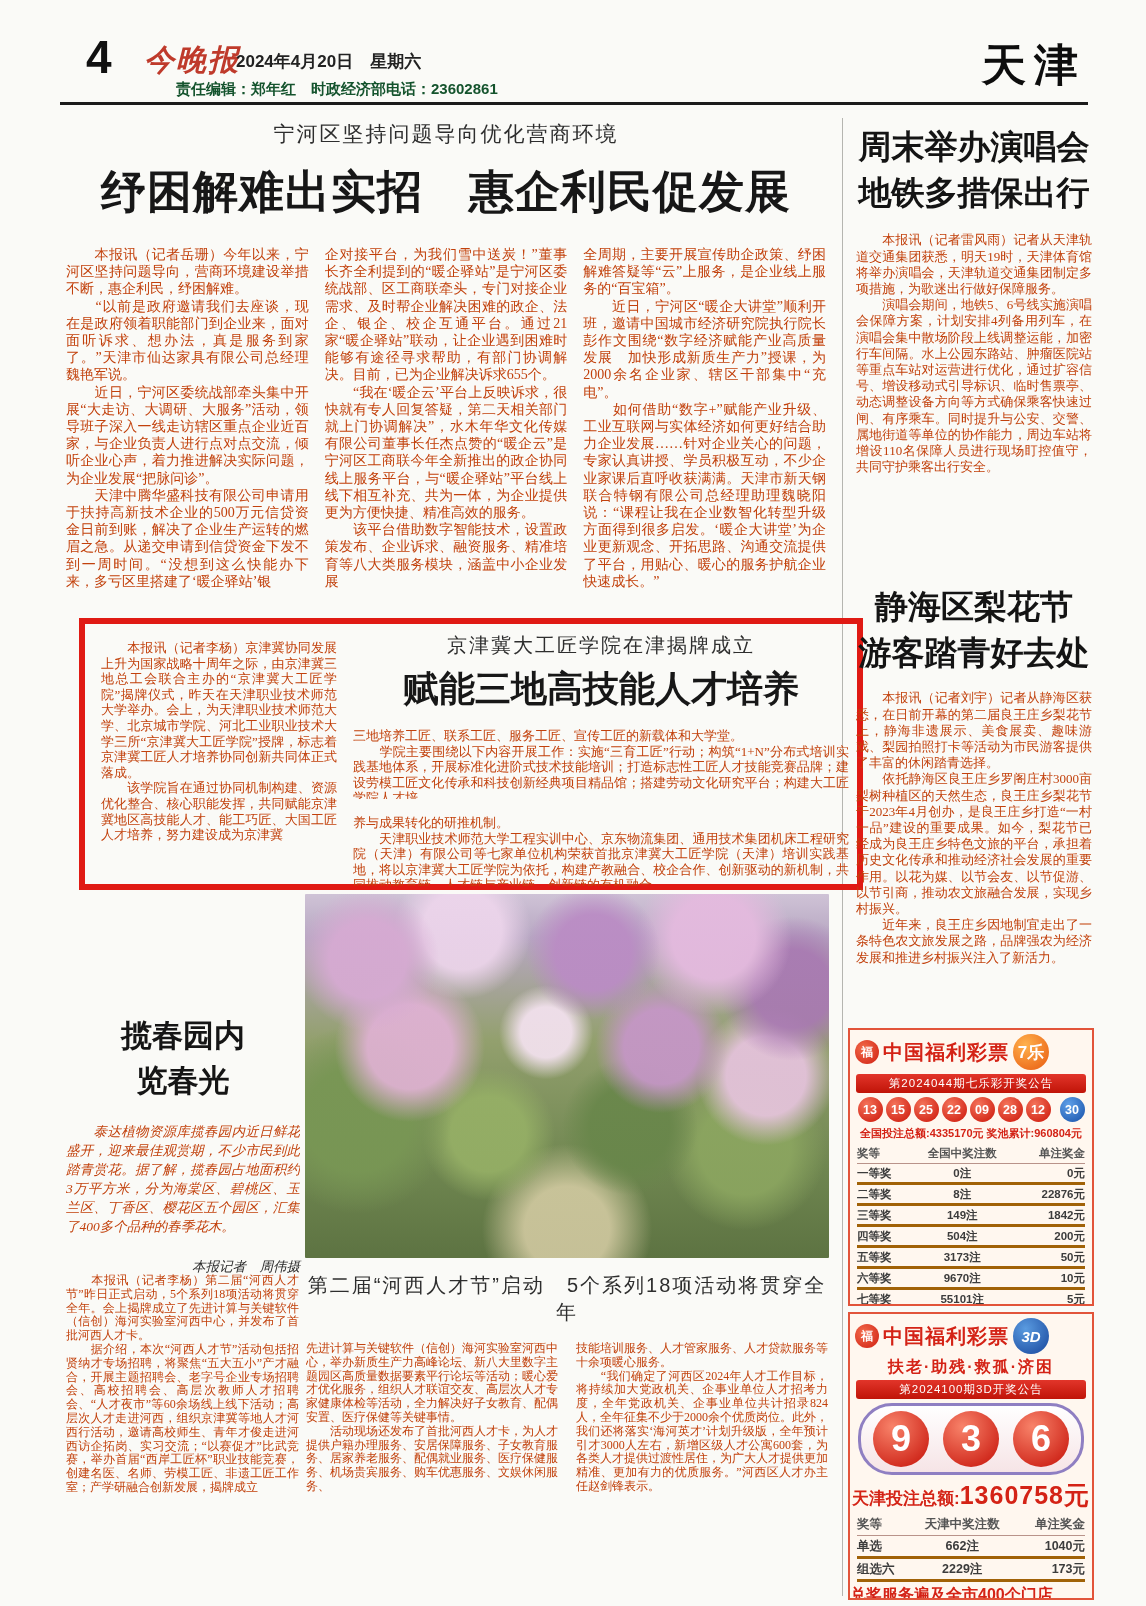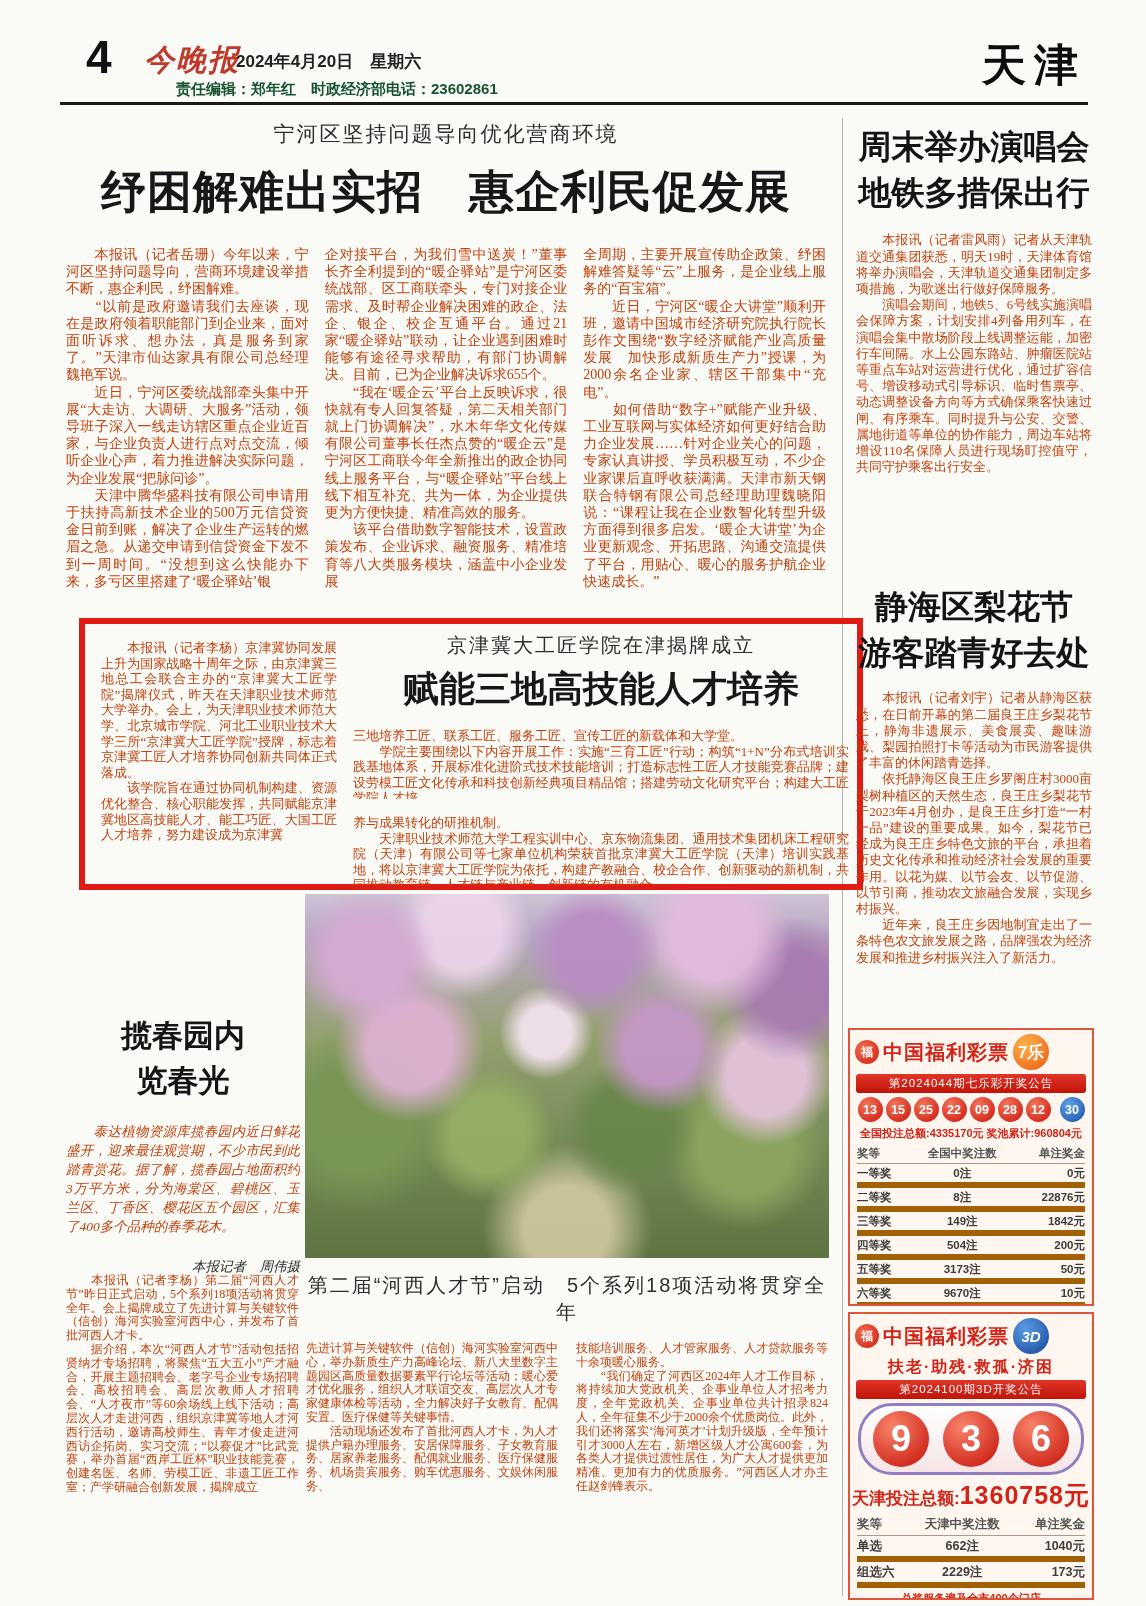--- a/index.html
+++ b/index.html
@@ -63,31 +63,31 @@
       color:#fff;font-weight:700;font-style:italic;font-size:15px;display:flex;align-items:center;justify-content:center;flex:0 0 auto;}
   .ad-band{margin:2px 6px;background:linear-gradient(#e2352a,#c01408);color:#fff;font-size:11.5px;font-weight:400;
       text-align:center;border-radius:3px;padding:2px 0;letter-spacing:1px;}
   .balls{display:flex;justify-content:center;align-items:center;gap:3px;margin:4px 2px;}
   .ball{width:25px;height:25px;border-radius:50%;background:radial-gradient(circle at 35% 30%,#f4735a,#cb1408);
       color:#fff;font-size:12.5px;font-weight:700;display:flex;align-items:center;justify-content:center;}
   .ball-blue{background:radial-gradient(circle at 35% 30%,#5f9fe8,#1650a8);margin-left:6px;}
   .ad-totals{color:#d42316;font-size:11px;font-weight:700;text-align:center;margin:2px 0 3px 0;}
   table.ad-table{width:calc(100% - 14px);margin:0 7px;border-collapse:collapse;font-size:11.5px;font-weight:700;color:#3c3c3c;}
   table.ad-table th{font-weight:700;color:#555;padding:2px 0;border-bottom:1px solid #b9938a;}
-  table.ad-table td{padding:1.5px 0;border-bottom:6px solid #a16207;}
+  table.ad-table td{padding:1.5px 0;border-bottom:3px solid #a16207;}
   .td-l{text-align:left;} .td-c{text-align:center;} .td-r{text-align:right;}
   .slogan{color:#d42316;font-weight:700;font-size:16px;text-align:center;letter-spacing:2px;margin:1px 0;}
   .big-ball-wrap{margin:4px 8px;border:3px solid #8f7fc2;border-radius:34px;background:linear-gradient(#ffffff,#f6e4e6);
       display:flex;justify-content:center;align-items:center;gap:14px;padding:5px 0;}
   .big-ball{width:56px;height:56px;border-radius:50%;background:radial-gradient(circle at 35% 28%,#f8836a,#c50f06);
       color:#fff;font-size:36px;font-weight:700;display:flex;align-items:center;justify-content:center;}
   .ad-total-line{text-align:center;color:#d42316;font-weight:700;margin:2px 0;}
   .ad-total-line .lbl{font-size:17px;}
   .ad-total-line .val{font-size:25px;letter-spacing:1px;}
-  .ad-footer{color:#d42316;font-size:11px;font-weight:700;text-align:center;margin-top:3px;}
+  .ad-footer{color:#d42316;font-size:16px;font-weight:700;text-align:left;margin-top:3px;}
 </style>
 </head>
 <body>
 
 <div class="page">
 
   <div class="abs pagenum" style="left:86px;top:30px;">4</div>
   <div class="abs masthead" style="left:144px;top:40px;">今晚报</div>
   <div class="abs dateline" style="left:236px;top:50px;">
     <span>2024年4月20日</span>　<span>星期六</span>

